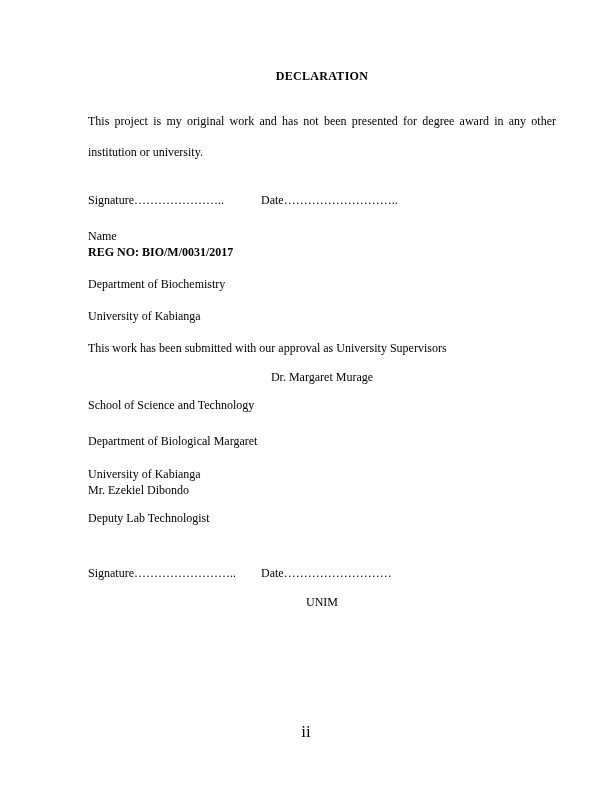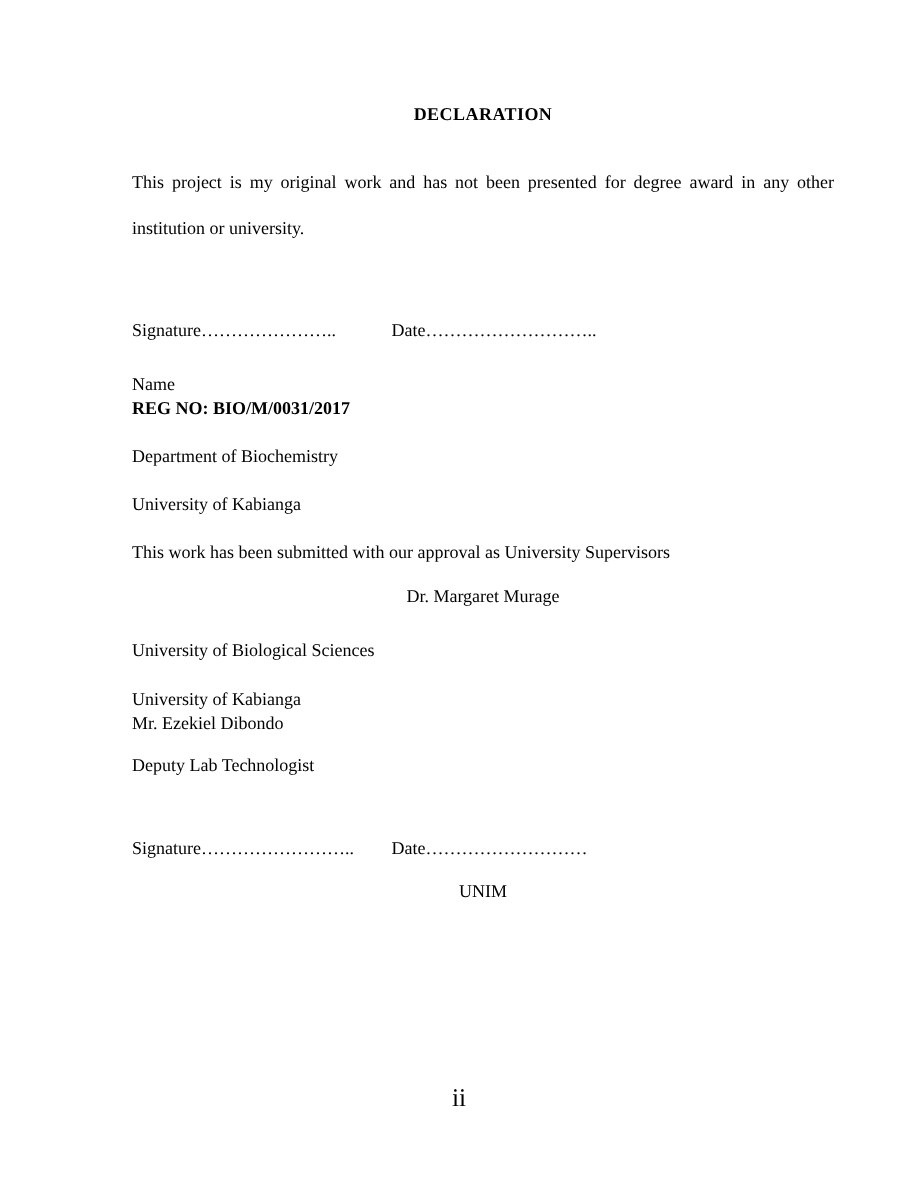--- a/index.html
+++ b/index.html
@@ -44,21 +44,21 @@
     .sig-first {
       display: inline-block;
       width: 173px;
       white-space: nowrap;
     }
     .sig2-first {
       display: inline-block;
       width: 228px;
       white-space: nowrap;
     }
-    .mt58 { margin-top: 44px; }
+    .mt58 { margin-top: 24px; }
     .mt20 { margin-top: 20px; }
     .mt19 { }
     .mt17 { margin-top: 17px; }
     .mt16 { margin-top: 16px; }
     .mt13 { margin-top: 13px; text-align: center; }
     .mt12 { margin-top: 12px; }
     .mt39 { margin-top: 39px; }
     .page-number {
       position: absolute;
       left: 0;
@@ -88,22 +88,23 @@
     <div class="line mt19 bold">REG NO: BIO/M/0031/2017</div>
 
     <div class="line mt16">Department of Biochemistry</div>
 
     <div class="line mt16">University of Kabianga</div>
 
     <div class="line mt16">This work has been submitted with our approval as University Supervisors</div>
 
     <div class="line mt13">Dr. Margaret Murage</div>
 
+    <div class="line mt12">School of Science and Technology</div>
 
-    <div class="line mt20">University of Biological Sciences</div>
+    <div class="line mt20">Department of Biological Margaret</div>
 
     <div class="line mt17">University of Kabianga</div>
 
 
     <div class="line mt19">Mr. Ezekiel Dibondo</div>
 
     <div class="line mt12">Deputy Lab Technologist</div>
 
     <div class="line mt39">
       <span class="sig-first">Signature……………………..</span><span>Date………………………</span>

